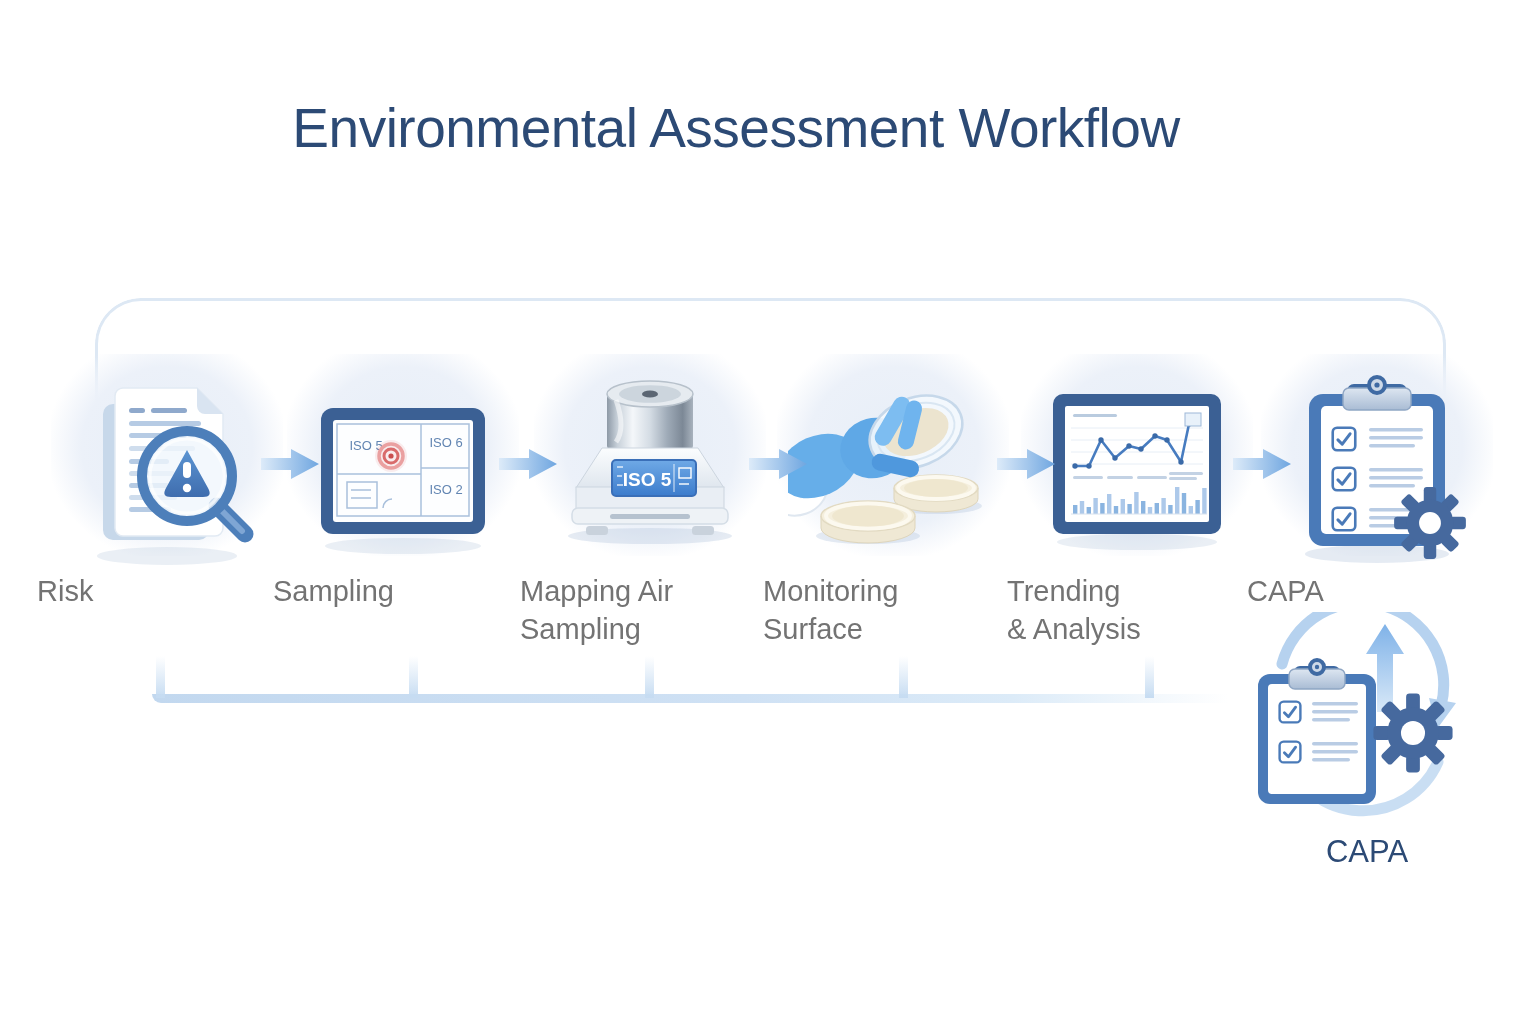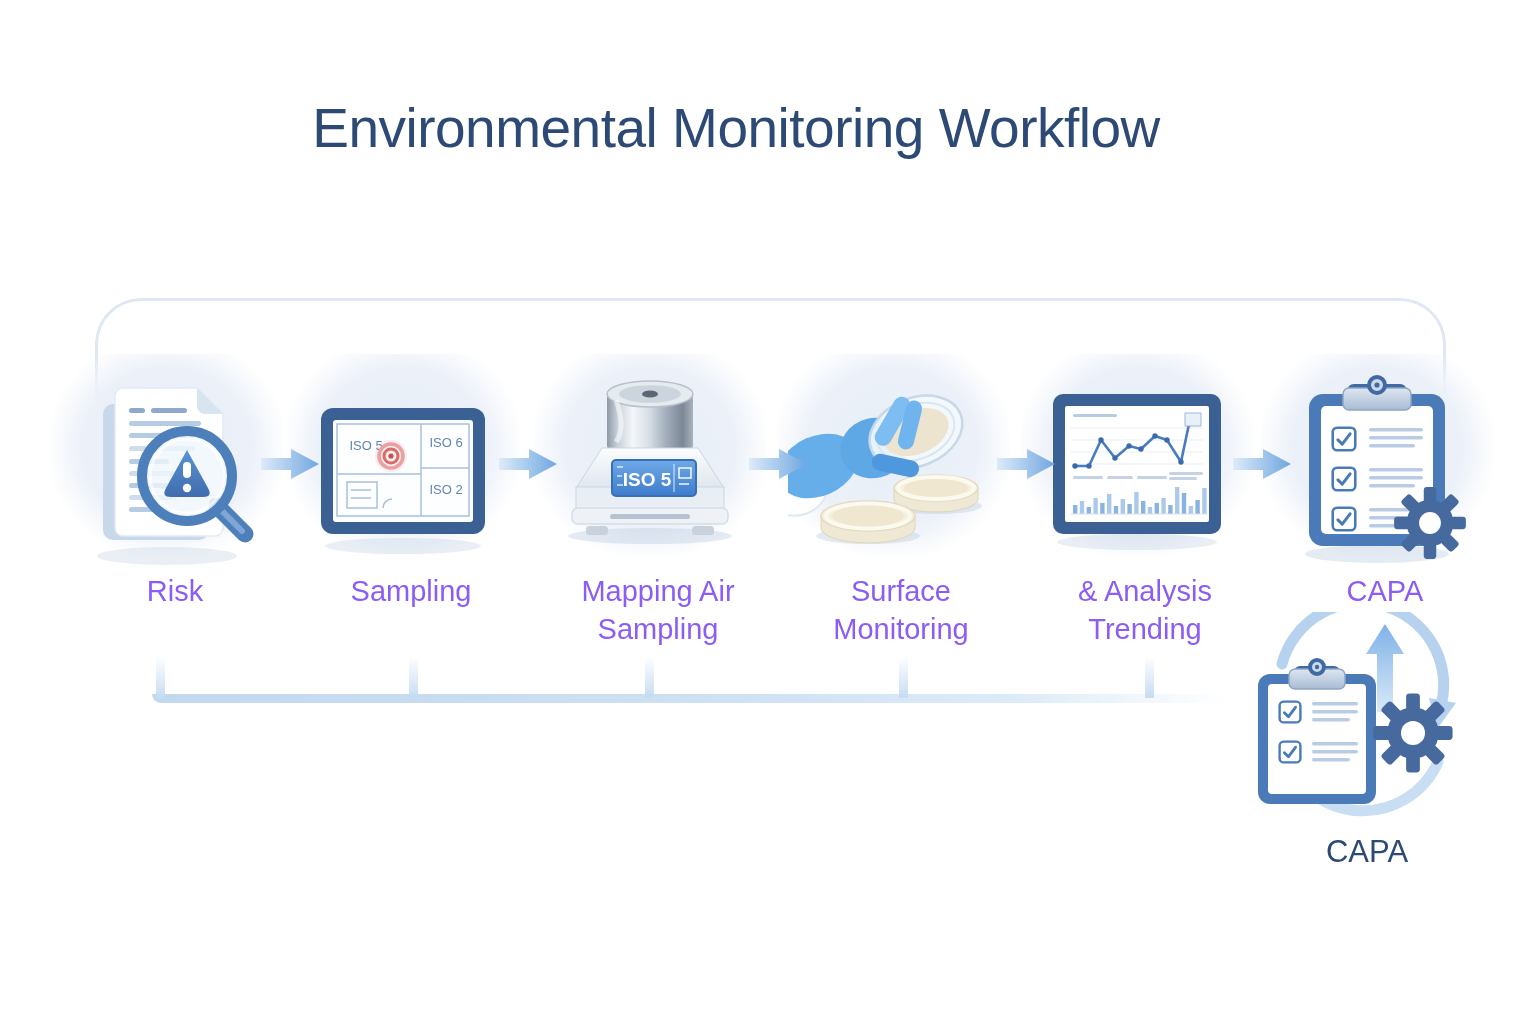--- a/index.html
+++ b/index.html
@@ -9,21 +9,21 @@
          font-size:55px;font-weight:500;letter-spacing:-0.5px;color:#2c4a75;}
   
   .frame-line{position:absolute;left:95px;top:298px;width:1345px;height:128px;
               border:3px solid #dde8f4;border-bottom:none;border-radius:46px 46px 0 0;
               -webkit-mask-image:linear-gradient(to bottom,#000 45%,transparent 98%);
               mask-image:linear-gradient(to bottom,#000 45%,transparent 98%);}
   .step{position:absolute;top:352px;width:260px;height:330px;}
   .blob{position:absolute;left:50%;top:2px;transform:translateX(-50%);width:232px;height:202px;
         background:radial-gradient(ellipse at 50% 46%,#e7eef7 0%,#ecf1f9 52%,rgba(236,241,249,0) 74%);}
   .icon{position:absolute;left:50%;transform:translateX(-50%);}
-  .lbl{position:absolute;top:220px;left:8px;width:100%;text-align:center;color:#8b5cf6;
+  .lbl{position:absolute;top:220px;left:0;width:100%;text-align:left;color:#737373;
        font-size:29px;font-weight:500;line-height:1.32;white-space:nowrap;}
   .flow-arrow{position:absolute;top:441px;width:58px;height:46px;}
   
   .bc-h{position:absolute;left:152px;top:694px;width:1076px;height:9px;border-bottom-left-radius:9px;
         background:linear-gradient(to right,#c2d8ef 0%,#cfe1f4 55%,#dcebf8 80%,rgba(220,235,248,0) 100%);}
   .bc-v{position:absolute;top:654px;width:9px;height:44px;border-radius:4px 4px 0 0;
         background:linear-gradient(to top,#c6dcf2 0%,rgba(198,220,242,0) 95%);}
   .capa-loop{position:absolute;left:1230px;top:612px;width:270px;height:235px;}
   .capa-lbl{position:absolute;left:1272px;top:834px;width:190px;text-align:center;
             font-size:31px;font-weight:500;color:#2c4a75;}
@@ -84,21 +84,21 @@
         </g>
         <circle r="14" fill="#ffffff"></circle>
       </symbol>
       <symbol id="cbx" viewBox="0 0 30 30">
         <rect x="2" y="2" width="26" height="26" rx="5" fill="#ffffff" stroke="#4a7ab8" stroke-width="3"></rect>
         <path d="M8 16 L13 21 L22 9" fill="none" stroke="#4a7ab8" stroke-width="3.5" stroke-linecap="round" stroke-linejoin="round"></path>
       </symbol>
     </defs>
   </svg>
 
-  <div class="title">Environmental Monitoring Workflow</div>
+  <div class="title">Environmental Assessment Workflow</div>
 
   <div class="frame-line"></div>
 
   <div class="step" style="left:37px">
     <div class="blob"></div>
     <svg class="icon" style="top:6px" width="200" height="212" viewBox="0 0 200 212">
       <ellipse cx="100" cy="198" rx="70" ry="9" fill="rgba(170,190,215,0.25)"></ellipse>
       <g>
         <rect x="36" y="46" width="106" height="136" rx="10" fill="#c7d8ea"></rect>
         <path d="M56 30 h74 l26 26 v114 a8 8 0 0 1 -8 8 h-92 a8 8 0 0 1 -8 -8 V38 a8 8 0 0 1 8 -8 z" fill="#ffffff" stroke="#e2eaf3" stroke-width="1.5"></path>
@@ -230,22 +230,22 @@
         <ellipse rx="34" ry="22" fill="#ece4cf"></ellipse>
         <path d="M-34 -12 a40 28 0 0 1 30 -16" stroke="rgba(255,255,255,0.8)" stroke-width="5" fill="none" stroke-linecap="round"></path>
       </g>
       <g>
         <rect x="96" y="26" width="17" height="54" rx="8.5" transform="rotate(30 104 53)" fill="#7dbdf1"></rect>
         <rect x="114" y="32" width="16" height="50" rx="8" transform="rotate(14 122 57)" fill="#6fb4ee"></rect>
         <rect x="84" y="84" width="48" height="17" rx="8.5" transform="rotate(12 84 92)" fill="#4f98dd"></rect>
       </g>
     </svg>
     <div class="lbl">
+      <div>Monitoring</div>
       <div>Surface</div>
-      <div>Monitoring</div>
     </div>
   </div>
 
   <div class="step" style="left:1007px">
     <div class="blob"></div>
     <svg class="icon" style="top:28px" width="200" height="172" viewBox="0 0 200 172">
       <ellipse cx="100" cy="162" rx="80" ry="8" fill="rgba(170,190,215,0.25)"></ellipse>
       <rect x="16" y="14" width="168" height="140" rx="10" fill="#3b6094"></rect>
       <rect x="28" y="26" width="144" height="116" rx="2" fill="#ffffff"></rect>
       <g>
@@ -298,22 +298,22 @@
             <rect x="138" y="107" width="4.4" height="27" fill="#adc9ea"></rect>
           <rect x="144.8" y="113" width="4.4" height="21" fill="#8ab4e0"></rect>
             <rect x="151.6" y="126" width="4.4" height="8" fill="#adc9ea"></rect>
           <rect x="158.4" y="120" width="4.4" height="14" fill="#8ab4e0"></rect>
             <rect x="165.2" y="108" width="4.4" height="26" fill="#adc9ea"></rect>
         </g>
         <line x1="34" y1="134" x2="170" y2="134" stroke="#d6e1ee" stroke-width="1"></line>
       </g>
     </svg>
     <div class="lbl">
+      <div>Trending</div>
       <div>&amp; Analysis</div>
-      <div>Trending</div>
     </div>
   </div>
 
   <div class="step" style="left:1247px">
     <div class="blob"></div>
     <svg class="icon" style="top:2px" width="200" height="212" viewBox="0 0 200 212">
       <ellipse cx="100" cy="200" rx="72" ry="9" fill="rgba(170,190,215,0.3)"></ellipse>
       <g>
         <rect x="32" y="40" width="136" height="152" rx="14" fill="#4a7ab8"></rect>
         <rect x="44" y="52" width="112" height="128" rx="5" fill="#ffffff"></rect>

